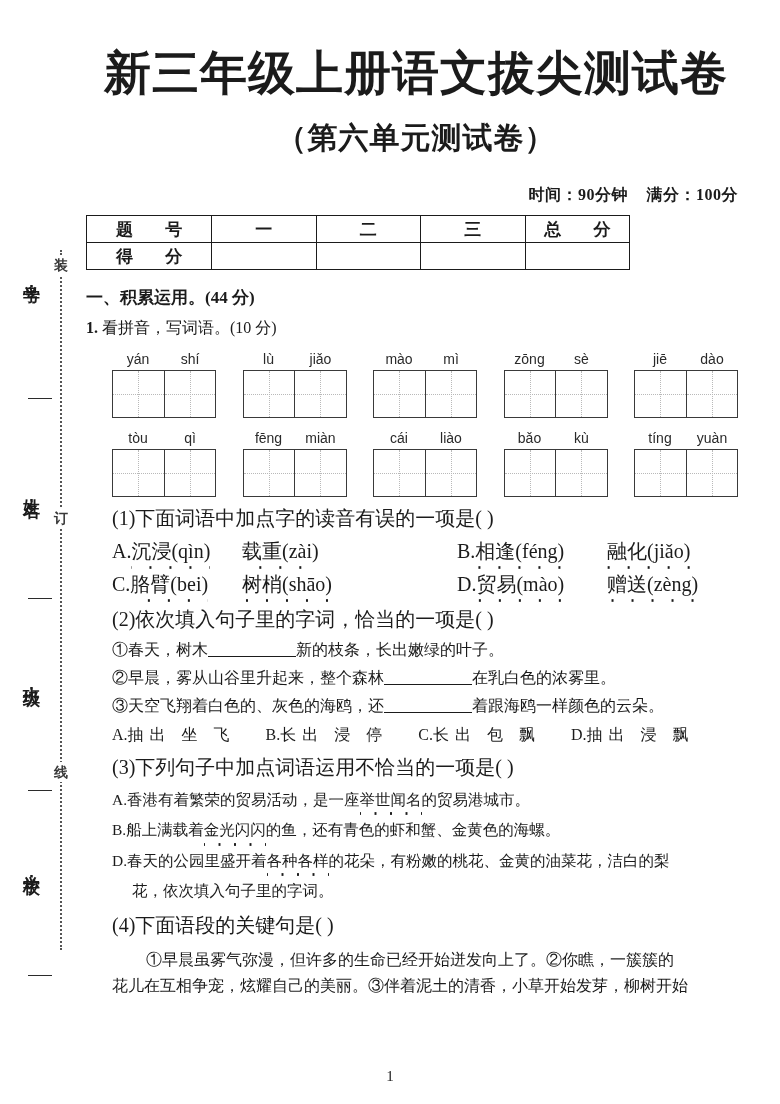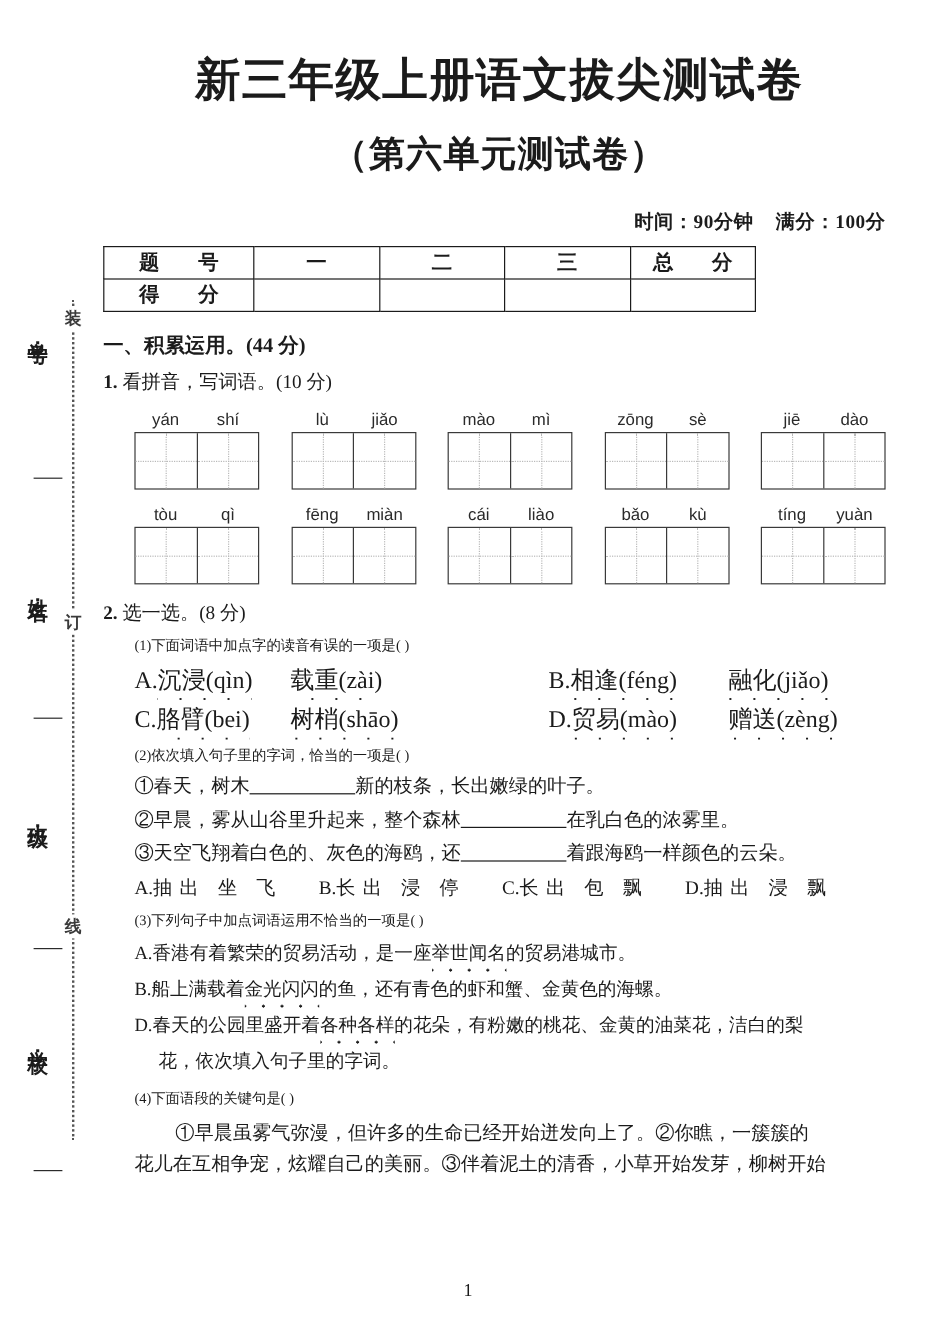--- a/index.html
+++ b/index.html
@@ -76,21 +76,21 @@
   
   .page {
     position: absolute;
     left: 86px;
     top: 0;
     width: 660px;
   }
 
   .title {
     text-align: center;
-    font-size: 38px;
+    font-size: 47px;
     line-height: 1.15;
     font-weight: 700;
     letter-spacing: 1px;
     margin-top: 46px;
     font-family: "Liberation Serif", "DejaVu Serif", serif;
   }
   .subtitle {
     text-align: center;
     font-size: 30px;
     font-weight: 700;
@@ -181,21 +181,21 @@
     left: 0; right: 0; top: 50%;
     border-top: 1px dotted #b9b9b9;
   }
   .tzg .cell::after {
     top: 0; bottom: 0; left: 50%;
     border-left: 1px dotted #b9b9b9;
   }
 
   
   .sub-q {
-    font-size: 12px;
+    font-size: 20px;
     margin-top: 8px;
     padding-left: 26px;
     letter-spacing: 0px;
   }
   .opt-row {
     display: flex;
     font-size: 20px;
     margin-top: 6px;
     padding-left: 26px;
   }
@@ -423,24 +423,20 @@
         <span>tíng</span>
         <span>yuàn</span>
       </div>
       <div class="tzg">
           <div class="cell"></div>
           <div class="cell"></div>
         </div>
     </div>
   </div>
 
-  <div class="q-title" style="margin-top:14px;">
-    <span class="q-num">2.</span>
-    <span>选一选。(8 分)</span>
-  </div>
 
   <div class="sub-q">(1)下面词语中加点字的读音有误的一项是(        )</div>
 
   <div class="opt-row opt-2col">
     <div class="o">
       <span>A.</span><span class="dotted">沉浸(qìn)</span>
     </div>
     <div class="o">
       <span class="dotted">载重(zài)</span>
     </div>

